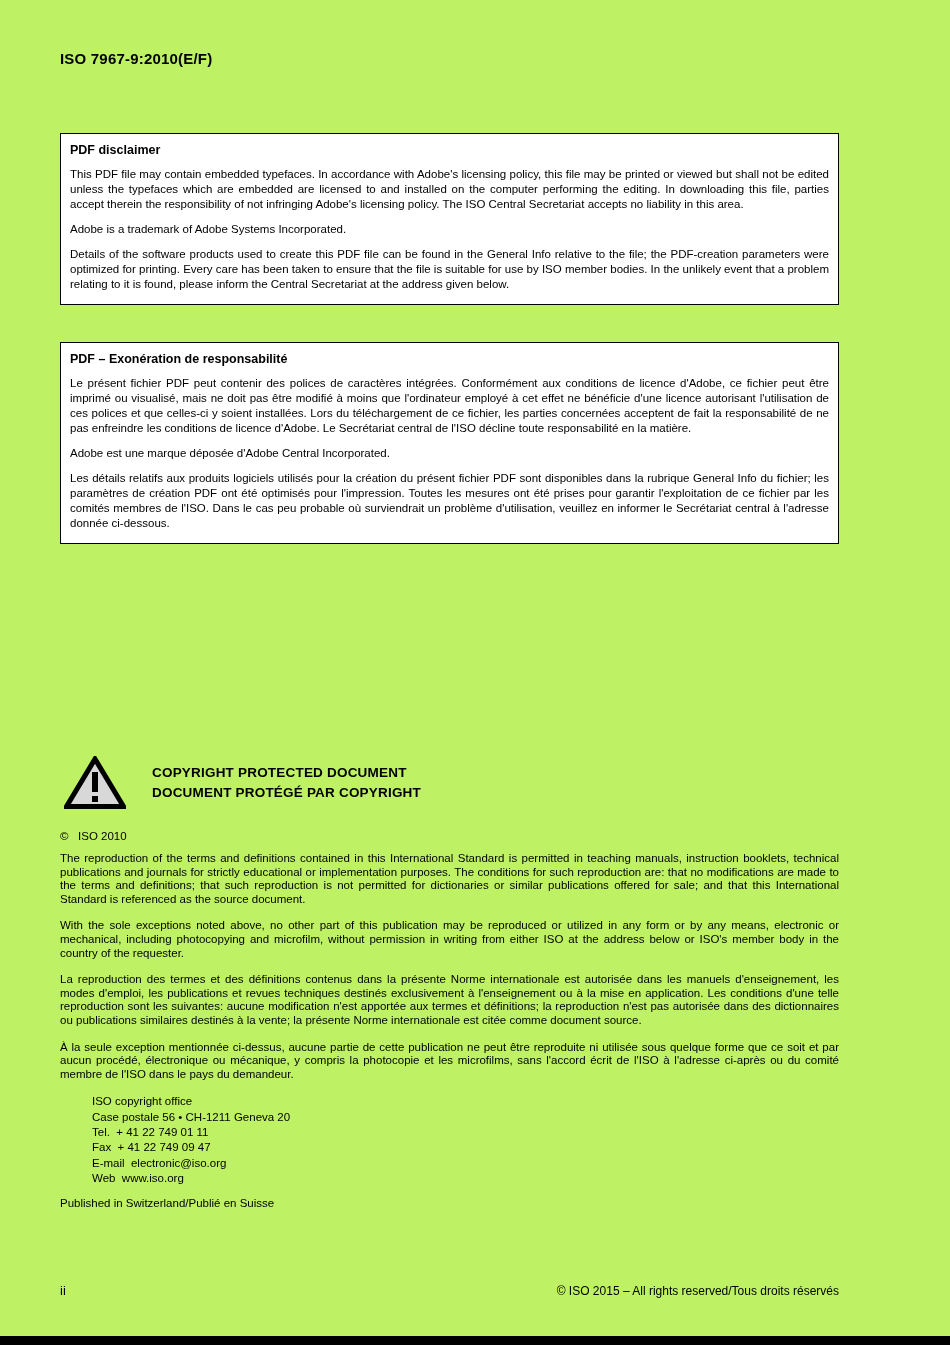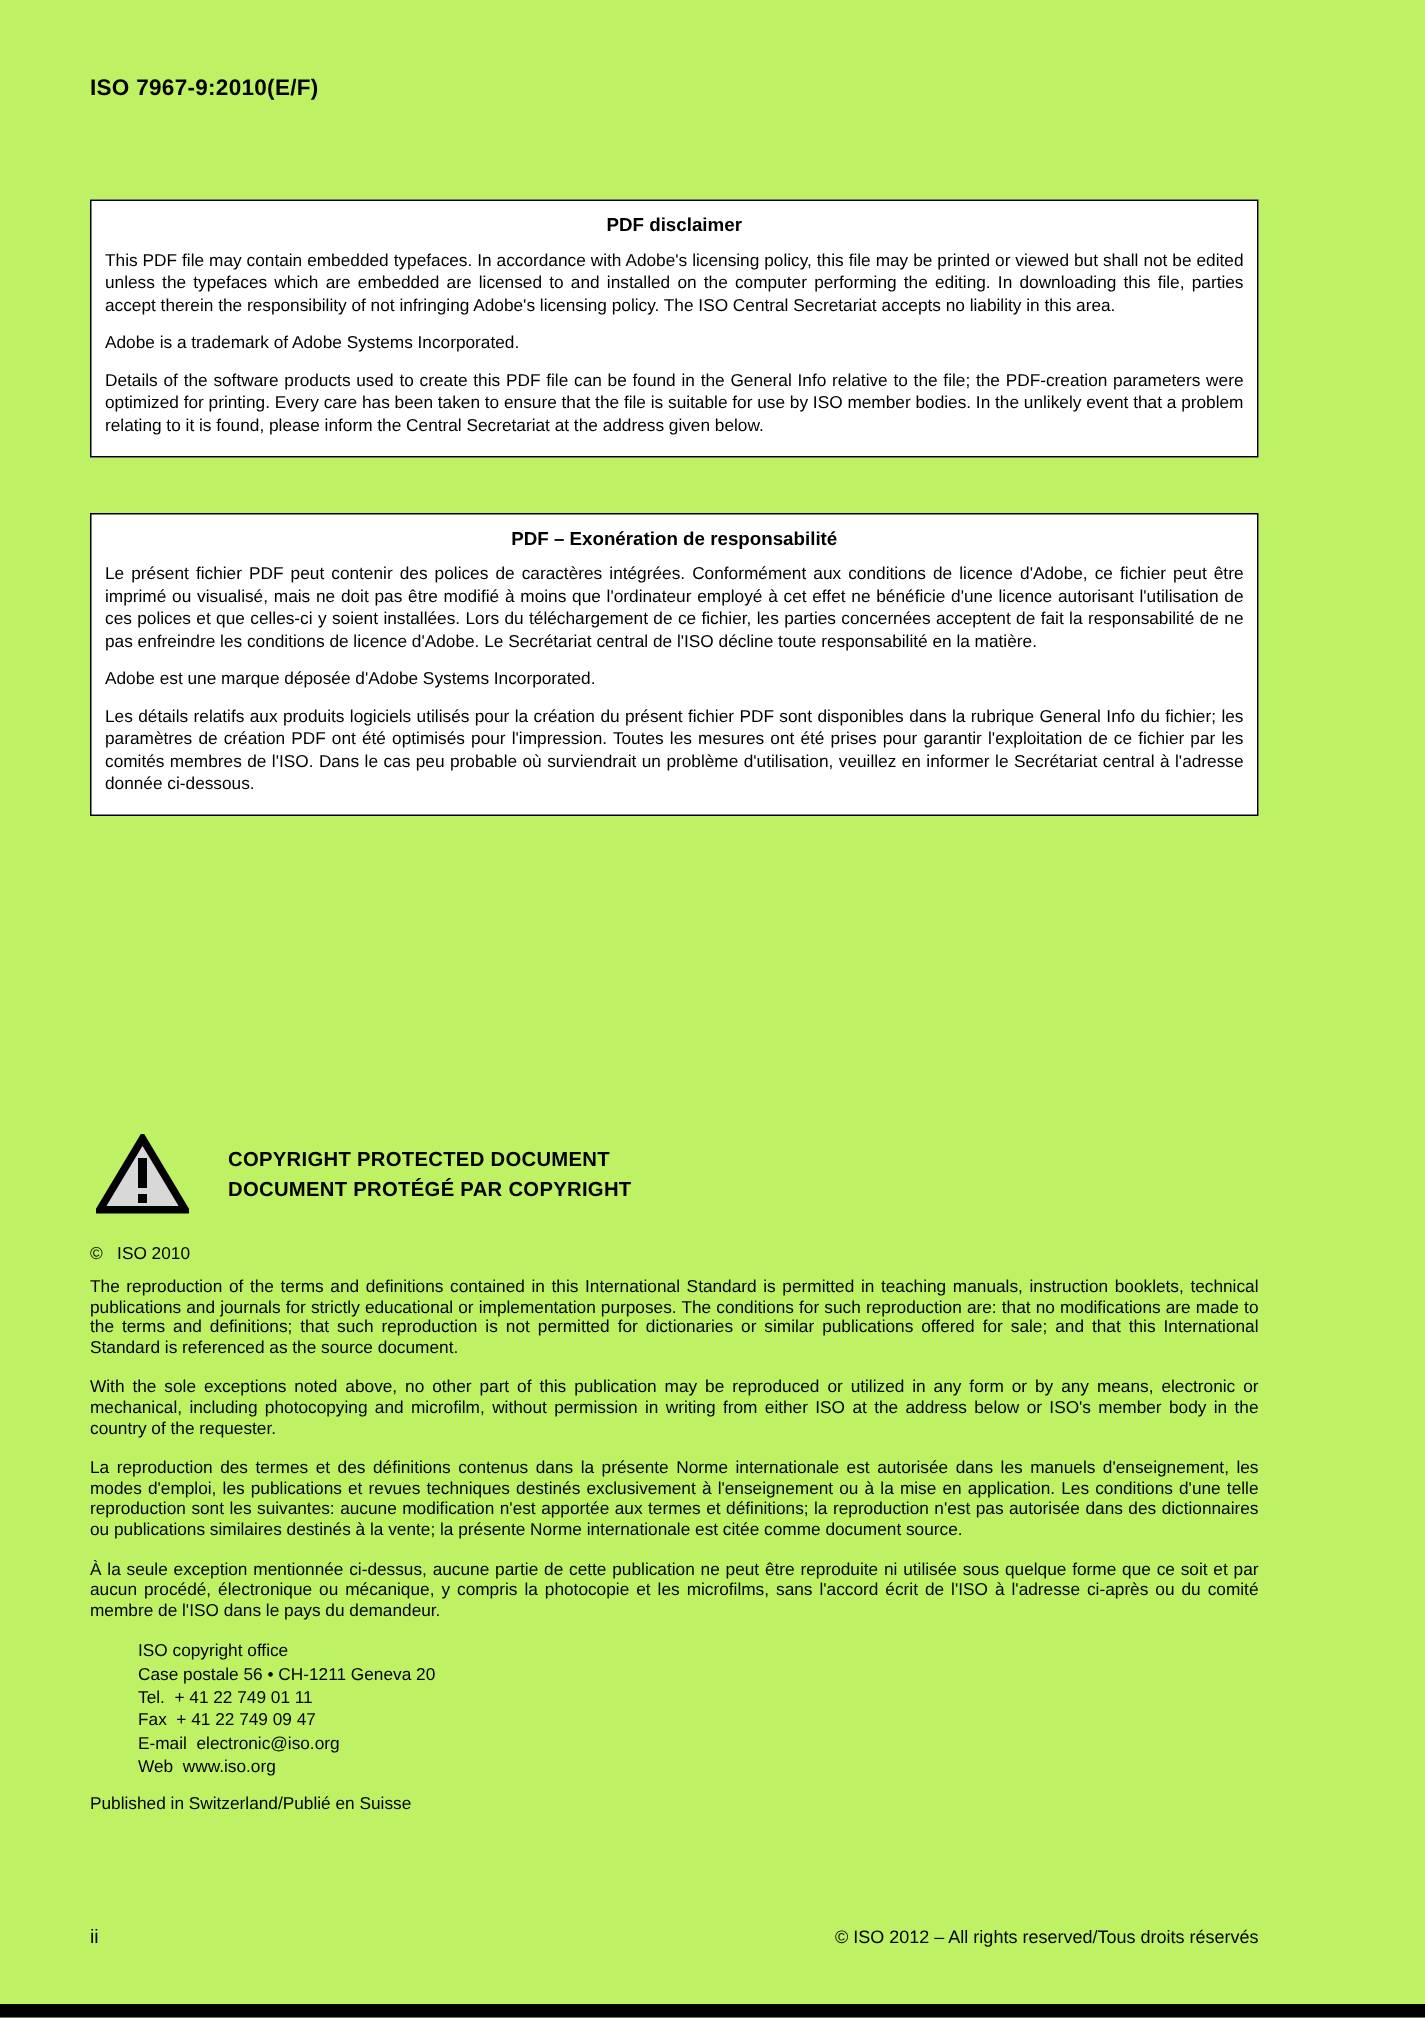--- a/index.html
+++ b/index.html
@@ -27,21 +27,20 @@
     position: absolute;
     left: 60px;
     width: 779px;
     border: 1px solid #000;
     padding: 9px 9px 2px 9px;
     background: #fff;
   }
   .box-en { top: 133px; }
   .box-fr { top: 342px; }
   .box-title {
-    text-align: center;
     font-weight: bold;
     font-size: 12.5px;
     margin-bottom: 10px;
   }
   .box p {
     font-size: 11.5px;
     line-height: 15px;
     text-align: justify;
     margin-bottom: 10px;
   }
@@ -121,21 +120,21 @@
   <div class="box box-en">
     <div class="box-title">PDF disclaimer</div>
     <p>This PDF file may contain embedded typefaces. In accordance with Adobe's licensing policy, this file may be printed or viewed but shall not be edited unless the typefaces which are embedded are licensed to and installed on the computer performing the editing. In downloading this file, parties accept therein the responsibility of not infringing Adobe's licensing policy. The ISO Central Secretariat accepts no liability in this area.</p>
     <p>Adobe is a trademark of Adobe Systems Incorporated.</p>
     <p>Details of the software products used to create this PDF file can be found in the General Info relative to the file; the PDF-creation parameters were optimized for printing. Every care has been taken to ensure that the file is suitable for use by ISO member bodies. In the unlikely event that a problem relating to it is found, please inform the Central Secretariat at the address given below.</p>
   </div>
 
   <div class="box box-fr">
     <div class="box-title">PDF – Exonération de responsabilité</div>
     <p>Le présent fichier PDF peut contenir des polices de caractères intégrées. Conformément aux conditions de licence d'Adobe, ce fichier peut être imprimé ou visualisé, mais ne doit pas être modifié à moins que l'ordinateur employé à cet effet ne bénéficie d'une licence autorisant l'utilisation de ces polices et que celles-ci y soient installées. Lors du téléchargement de ce fichier, les parties concernées acceptent de fait la responsabilité de ne pas enfreindre les conditions de licence d'Adobe. Le Secrétariat central de l'ISO décline toute responsabilité en la matière.</p>
-    <p>Adobe est une marque déposée d'Adobe Systems Incorporated.</p>
+    <p>Adobe est une marque déposée d'Adobe Central Incorporated.</p>
     <p>Les détails relatifs aux produits logiciels utilisés pour la création du présent fichier PDF sont disponibles dans la rubrique General Info du fichier; les paramètres de création PDF ont été optimisés pour l'impression. Toutes les mesures ont été prises pour garantir l'exploitation de ce fichier par les comités membres de l'ISO. Dans le cas peu probable où surviendrait un problème d'utilisation, veuillez en informer le Secrétariat central à l'adresse donnée ci-dessous.</p>
   </div>
 
   <div class="copyright-section">
 
     <div class="copyright-heading-row">
       <span class="warning-icon">
         <svg width="62" height="54" viewBox="0 0 62 54" aria-hidden="true">
           <path d="M31 3 L59.5 50.5 L2.5 50.5 Z" fill="#d8d8d8" stroke="#000" stroke-width="5" stroke-linejoin="miter"></path>
           <rect x="28" y="16" width="6" height="20" fill="#000"></rect>
@@ -163,18 +162,18 @@
       <div>E-mail  electronic@iso.org</div>
       <div>Web  www.iso.org</div>
     </div>
 
     <div class="published">Published in Switzerland/Publié en Suisse</div>
 
   </div>
 
   <div class="footer">
     <span class="page-number">ii</span>
-    <span class="footer-copyright">© ISO 2012 – All rights reserved/Tous droits réservés</span>
+    <span class="footer-copyright">© ISO 2015 – All rights reserved/Tous droits réservés</span>
   </div>
 
   <div class="page-bottom-edge"></div>
 
 </div>
 
 </body></html>

